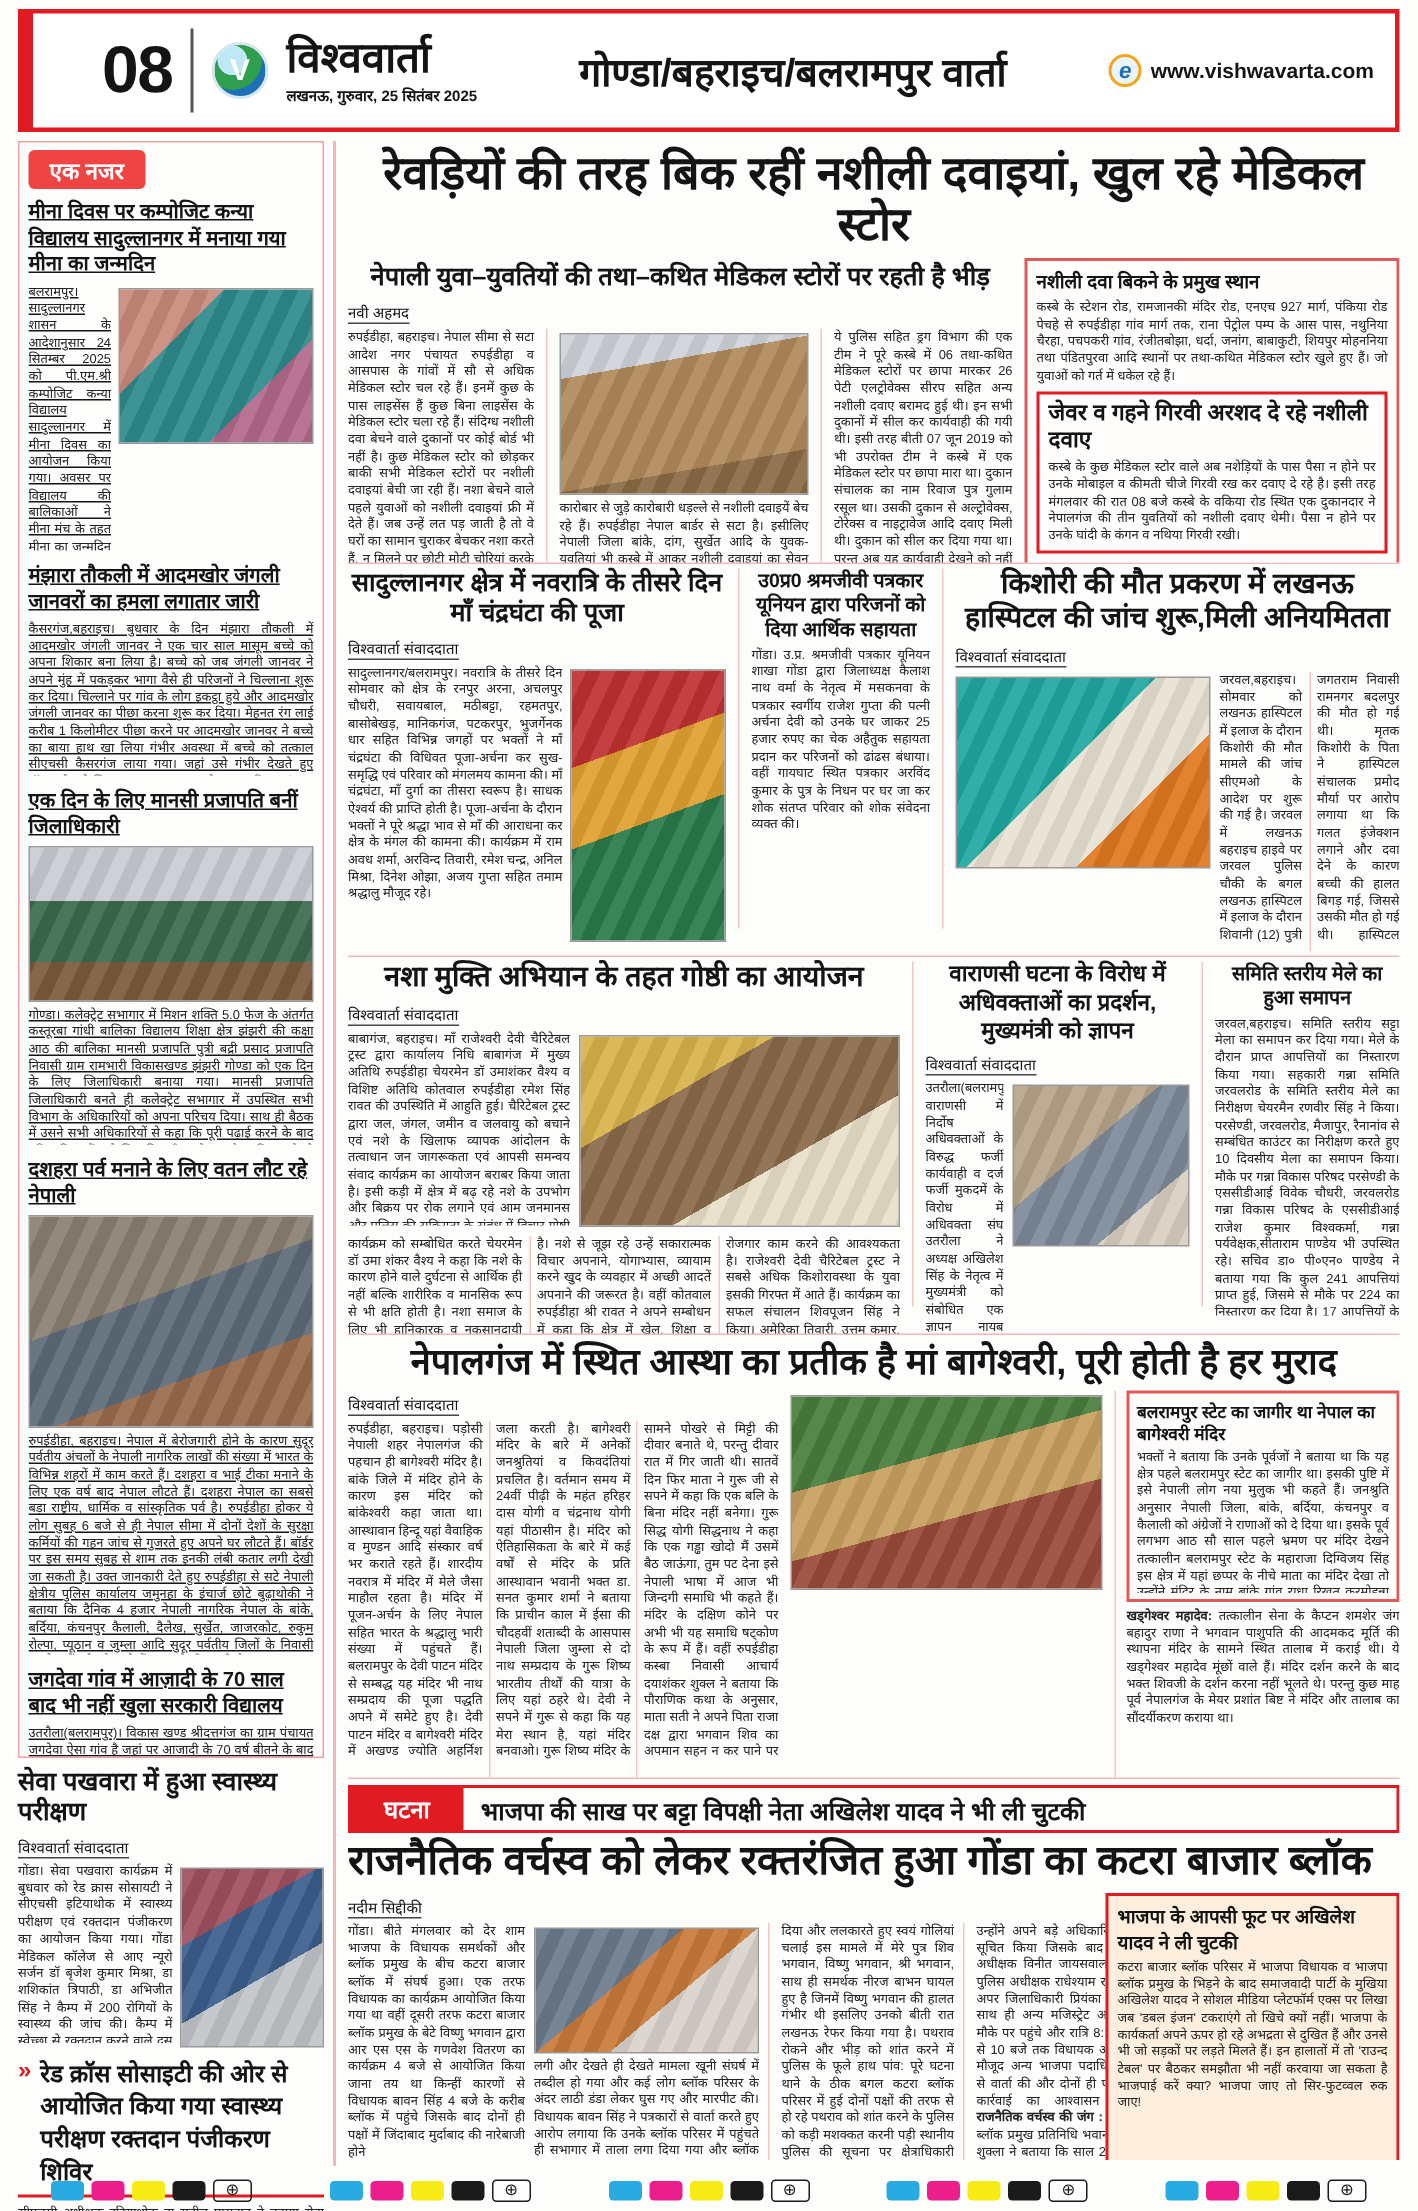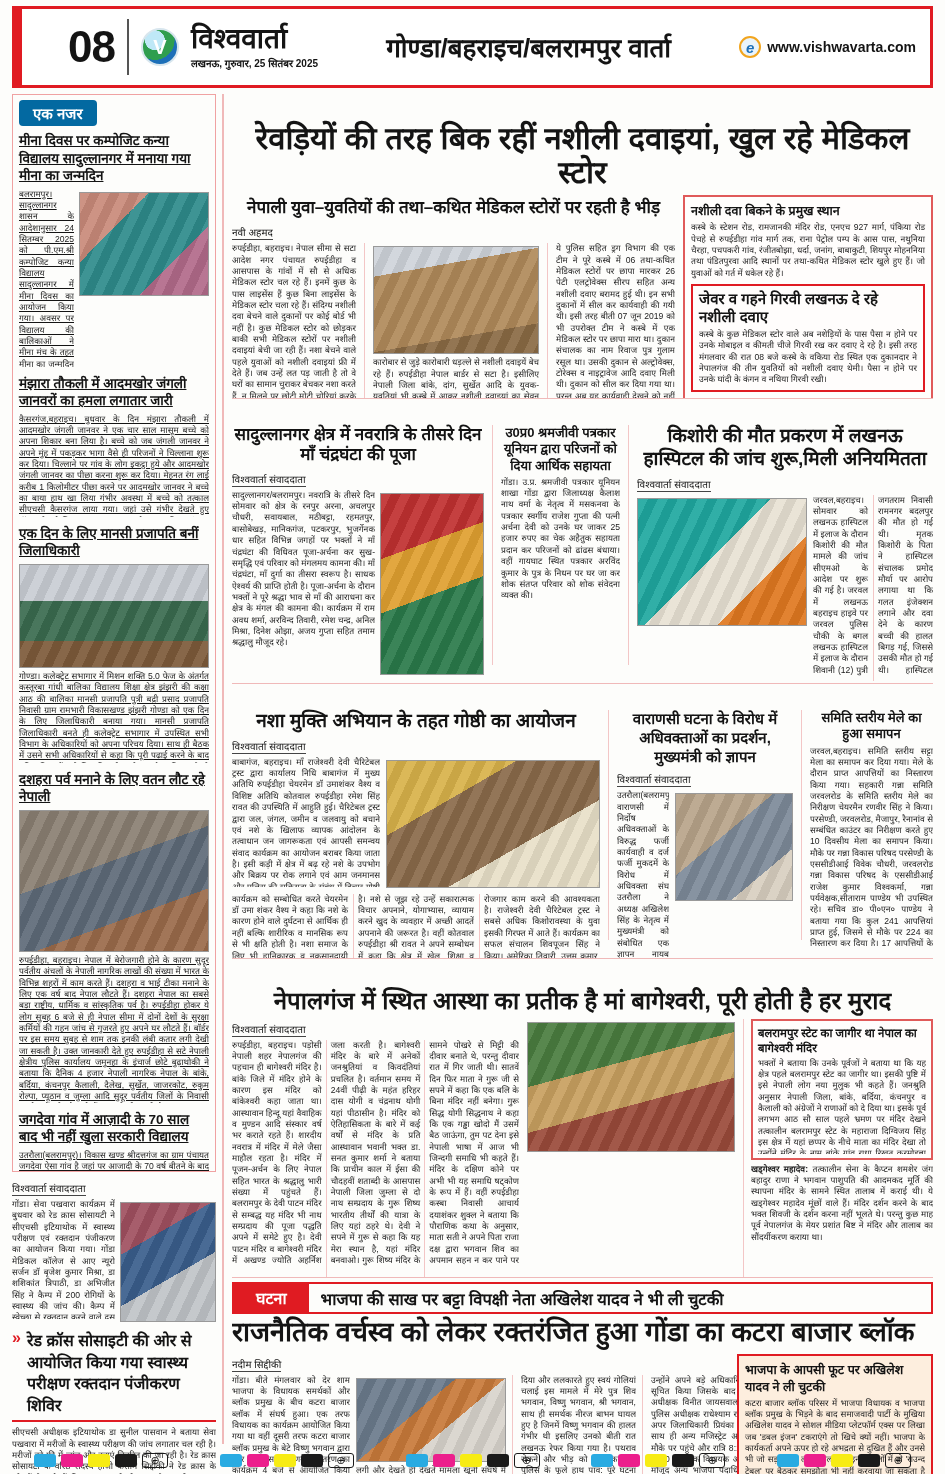--- a/index.html
+++ b/index.html
@@ -25,32 +25,32 @@
   .web{ display:flex; align-items:center; gap:6px; font-weight:bold; font-size:14px; }
   .eicon{ width:22px; height:22px; border-radius:50%; border:2px solid #f2a51e; color:#1d6fb8;
           display:flex; align-items:center; justify-content:center; font-style:italic; font-weight:bold; font-size:15px; background:#eaf4fb;}
 
   
   .grid{ display:flex; gap:8px; margin-top:6px; height:1350px; }
   .sidebar{ width:212px; flex:none; border-right:2px solid #f0b9b9; padding-right:6px; }
   .main{ flex:1; min-width:0; }
 
   .sb-box{ border:1px solid #f0a2a2; padding:5px 6px; height:1078px; overflow:hidden; }
-  .tab{ display:inline-block; background:#0369a1; color:#fff; font-weight:bold; font-size:15px;
+  .tab{ display:inline-block; background:#ef4444; color:#fff; font-weight:bold; font-size:15px;
         padding:3px 14px; border-radius:4px; margin-bottom:6px; }
   .sb-art{ margin-bottom:8px;text-decoration:underline; }
   .sb-ttl{ font-size:13.5px; font-weight:bold; line-height:1.3; margin-bottom:4px; }
   .bt{ font-size:8.6px; line-height:1.32; text-align:justify; color:#222; }
   .ph{ width:100%; border:1px solid #999; position:relative; overflow:hidden; margin:3px 0; }
   .ph::after{ content:""; position:absolute; inset:0;
               background:repeating-linear-gradient(115deg,rgba(255,255,255,.08) 0 9px,rgba(0,0,0,.07) 9px 18px); }
   .byline{ font-size:10px; font-weight:normal; border-bottom:1px solid #444; display:inline-block; margin-bottom:3px; }
 
   
-  .band{ border-bottom:1px solid #f0b9b9; padding:3px 0 18px; overflow:hidden;margin-top:23px; }
+  .band{ border-bottom:1px solid #f0b9b9; padding:3px 0 18px; overflow:hidden; }
   .lead-h{ font-size:31px; font-weight:bold; text-align:center; line-height:1.1; margin:2px 0 5px; }
   .lead-row{ display:flex; gap:8px; }
   .lead-left{ flex:1; min-width:0; }
   .lead-sub{ font-size:17px; font-weight:bold; text-align:center; margin-bottom:4px; }
   .lead-cols{ display:flex; gap:8px; }
   .col-sep{ border-left:1px solid #f3c6c6; padding-left:8px; }
   .redbox{ width:250px; flex:none; border:2px solid #e05a5a; padding:5px 6px; background:#fffdfc; }
   .redbox h4{ font-size:12.5px; margin-bottom:3px; }
   .inner-box{ border:2px solid #e01b22; padding:4px 6px; margin-top:5px; }
   .inner-box h3{ font-size:15px; line-height:1.2; margin-bottom:3px; }
@@ -132,20 +132,21 @@
           <div class="bt" style="height:148px;overflow:hidden;">रुपईडीहा, बहराइच। नेपाल में बेरोजगारी होने के कारण सुदूर पर्वतीय अंचलों के नेपाली नागरिक लाखों की संख्या में भारत के विभिन्न शहरों में काम करते हैं। दशहरा व भाई टीका मनाने के लिए एक वर्ष बाद नेपाल लौटते हैं। दशहरा नेपाल का सबसे बड़ा राष्ट्रीय, धार्मिक व सांस्कृतिक पर्व है। रुपईडीहा होकर ये लोग सुबह 6 बजे से ही नेपाल सीमा में दोनों देशों के सुरक्षा कर्मियों की गहन जांच से गुजरते हुए अपने घर लौटते हैं। बॉर्डर पर इस समय सुबह से शाम तक इनकी लंबी कतार लगी देखी जा सकती है। उक्त जानकारी देते हुए रुपईडीहा से सटे नेपाली क्षेत्रीय पुलिस कार्यालय जमुनहा के इंचार्ज छोटे बुढ़ाथोकी ने बताया कि दैनिक 4 हजार नेपाली नागरिक नेपाल के बांके, बर्दिया, कंचनपुर कैलाली, दैलेख, सुर्खेत, जाजरकोट, रुकुम रोल्पा, प्यूठान व जुम्ला आदि सुदूर पर्वतीय जिलों के निवासी अपने घरों को लौट रहे हैं। अब ये दीपावली के बाद काम पर वापस जाएंगे।</div>
         </div>
 
         <div class="sb-art">
           <div class="sb-ttl">जगदेवा गांव में आज़ादी के 70 साल बाद भी नहीं खुला सरकारी विद्यालय</div>
           <div class="bt" style="height:140px;overflow:hidden;">उतरौला(बलरामपुर)। विकास खण्ड श्रीदत्तगंज का ग्राम पंचायत जगदेवा ऐसा गांव है जहां पर आजादी के 70 वर्ष बीतने के बाद भी वहां एक बेसिक विद्यालय नहीं है। मजबूरन इस गांव के छात्रों को दो किमी दूर जाकर शिक्षा ग्रहण करनी होती है। विकास खण्ड श्रीदत्तगंज के ग्राम पंचायत जगदेवा की आबादी करीब दो हजार के आसपास है। इस गांव में प्रारम्भिक शिक्षा पाने के लिए छात्रों के लिए कोई सरकारी स्कूल नहीं है। गांव में स्कूल न होने पर अधिकांश छात्र बेसिक शिक्षा पाने से वंचित रह जाते हैं। कुछ छात्र बेसिक कक्षाओं में शिक्षा पाने के लिए दो किमी दूर के गांव चमरूपुर, पुरैना कानूनगो के विद्यालय में जाना पड़ता है। ग्राम प्रधान ने तमाम बार प्रशासनिक अधिकारियों को पत्र लिखकर गांव में बेसिक विद्यालय खोले जाने की मांग की लेकिन आजादी के सत्तर वर्ष बीतने के बाद कोई विद्यालय की स्थापना नहीं हो सकी है। ब्लांक प्रमुख हेमन्त जायसवाल ने जिलाधिकारी को पत्र लिखकर ग्राम जगदेवा में बेसिक विद्यालय खोले जाने की मांग की है। खण्ड विकास अधिकारी श्रीदत्तगंज अवनीन्द्र कुमार पाण्डेय ने बताया कि इस समस्या से अधिकारियों को अवगत करा दिया गया है।</div>
         </div>
       </div>
 
       <div style="margin-top:6px;">
+        <div class="h-md" style="font-size:17px;text-align:left;">सेवा पखवारा में हुआ स्वास्थ्य परीक्षण</div>
         <div class="byline">विश्ववार्ता संवाददाता</div>
         <div style="display:flex;gap:5px;">
           <div class="bt" style="flex:1;height:120px;overflow:hidden;">गोंडा। सेवा पखवारा कार्यक्रम में बुधवार को रेड क्रास सोसायटी ने सीएचसी इटियाथोक में स्वास्थ्य परीक्षण एवं रक्तदान पंजीकरण का आयोजन किया गया। गोंडा मेडिकल कॉलेज से आए न्यूरो सर्जन डॉ बृजेश कुमार मिश्रा, डा शशिकांत त्रिपाठी, डा अभिजीत सिंह ने कैम्प में 200 रोगियों के स्वास्थ्य की जांच की। कैम्प में स्वेच्छा से रक्तदान करने वाले दस लोगों का पंजीकरण भी किया गया।</div>
           <div class="ph" style="width:96px;height:120px;flex:none;background:linear-gradient(150deg,#a05060 0 30%,#3a5e8c 30% 60%,#c0c4c8 60% 100%);"></div>
         </div>
         <div class="quote">
           <span class="chev">»</span>
           <p>रेड क्रॉस सोसाइटी की ओर से आयोजित किया गया स्वास्थ्य परीक्षण रक्तदान पंजीकरण शिविर</p>
         </div>
         <div class="bt" style="height:74px;overflow:hidden;">सीएचसी अधीक्षक इटियाथोक डा सुनील पासवान ने बताया सेवा पखवारा में मरीजों के स्वास्थ्य परीक्षण की जांच लगातार चल रही है। मरीजों को फ्री में जांच और दवाएं वितरित की जा रही है। रेड क्रास सोसायटी के वरिष्ठ सदस्य हाजी कसीम सिद्दीकी ने रेड क्रास के उद्देश्यों के बारे में विस्तृत जानकारी दी। इस दौरान वरिष्ठ सदस्य सैय्यद शकिब अली, पंकज सिन्हा, अमित पाण्डेय, ज्योति सिंह, सोनू सिंह, आनन्द सिंह सहित अदि लोग मौजूद रहे।</div>
@@ -166,21 +167,21 @@
                 <div class="ph" style="height:108px;background:linear-gradient(170deg,#cfd4da 0 22%,#b08a5a 22% 78%,#8a6a44 78% 100%);"></div>
                 <div class="bt">कारोबार से जुड़े कारोबारी धड़ल्ले से नशीली दवाइयें बेच रहे हैं। रुपईडीहा नेपाल बार्डर से सटा है। इसीलिए नेपाली जिला बांके, दांग, सुर्खेत आदि के युवक-युवतियां भी कस्बे में आकर नशीली दवाइयां का सेवन कर रहे हैं। नेपाली कालेज के छात्र भी स्कूल की ड्रेस में इन तथा-कथित मेडिकल स्टोरों पर देखे जा सकते हैं।</div>
               </div>
               <div class="bt col-sep" style="width:128px;flex:none;">ये पुलिस सहित ड्रग विभाग की एक टीम ने पूरे कस्बे में 06 तथा-कथित मेडिकल स्टोरों पर छापा मारकर 26 पेटी एलट्रोवेक्स सीरप सहित अन्य नशीली दवाए बरामद हुई थी। इन सभी दुकानों में सील कर कार्यवाही की गयी थी। इसी तरह बीती 07 जून 2019 को भी उपरोक्त टीम ने कस्बे में एक मेडिकल स्टोर पर छापा मारा था। दुकान संचालक का नाम रिवाज पुत्र गुलाम रसूल था। उसकी दुकान से अल्ट्रोवेक्स, टोरेक्स व नाइट्रावेज आदि दवाए मिली थी। दुकान को सील कर दिया गया था। परन्तु अब यह कार्यवाही देखने को नहीं मिल रही है। लगता है ड्रग विभाग कुम्भकर्णीय नींद में सो रहा है।</div>
             </div>
           </div>
           <div class="redbox">
             <h4>नशीली दवा बिकने के प्रमुख स्थान</h4>
             <div class="bt">कस्बे के स्टेशन रोड, रामजानकी मंदिर रोड, एनएच 927 मार्ग, पंकिया रोड पेचहे से रुपईडीहा गांव मार्ग तक, राना पेट्रोल पम्प के आस पास, नथुनिया चैरहा, पचपकरी गांव, रंजीतबोझा, धर्दा, जनांग, बाबाकुटी, शियपुर मोहननिया तथा पंडितपुरवा आदि स्थानों पर तथा-कथित मेडिकल स्टोर खुले हुए हैं। जो युवाओं को गर्त में धकेल रहे हैं।</div>
             <div class="inner-box">
-              <h3>जेवर व गहने गिरवी लखनऊ दे रहे नशीली दवाए</h3>
+              <h3>जेवर व गहने गिरवी अरशद दे रहे नशीली दवाए</h3>
               <div class="bt">कस्बे के कुछ मेडिकल स्टोर वाले अब नशेड़ियों के पास पैसा न होने पर उनके मोबाइल व कीमती चीजे गिरवी रख कर दवाए दे रहे है। इसी तरह मंगलवार की रात 08 बजे कस्बे के वकिया रोड स्थित एक दुकानदार ने नेपालगंज की तीन युवतियों को नशीली दवाए थेमी। पैसा न होने पर उनके घांदी के कंगन व नथिया गिरवी रखी।</div>
             </div>
           </div>
         </div>
 
       </div>
 
       <div class="band row" style="height:262px;">
         <div style="width:252px;flex:none;">
           <div class="h-md" style="font-size:17px;">सादुल्लानगर क्षेत्र में नवरात्रि के तीसरे दिन माँ चंद्रघंटा की पूजा</div>

